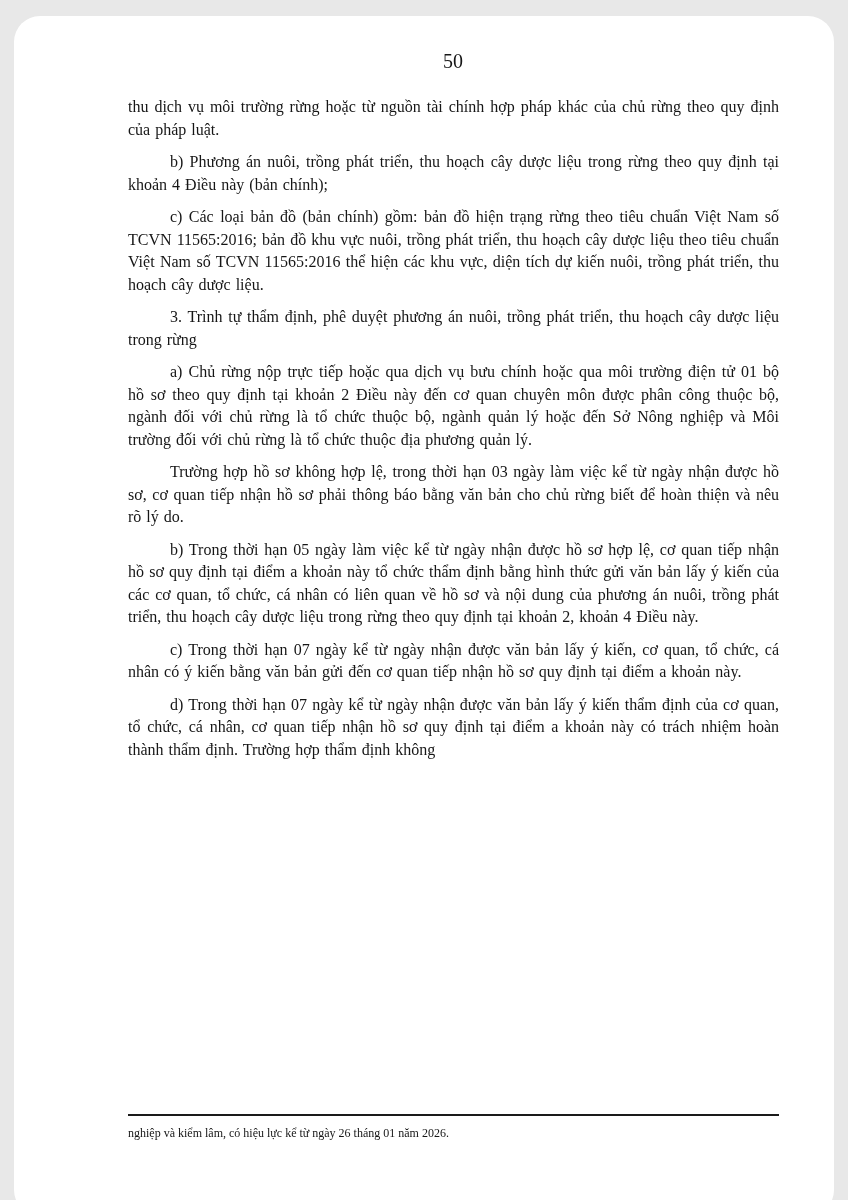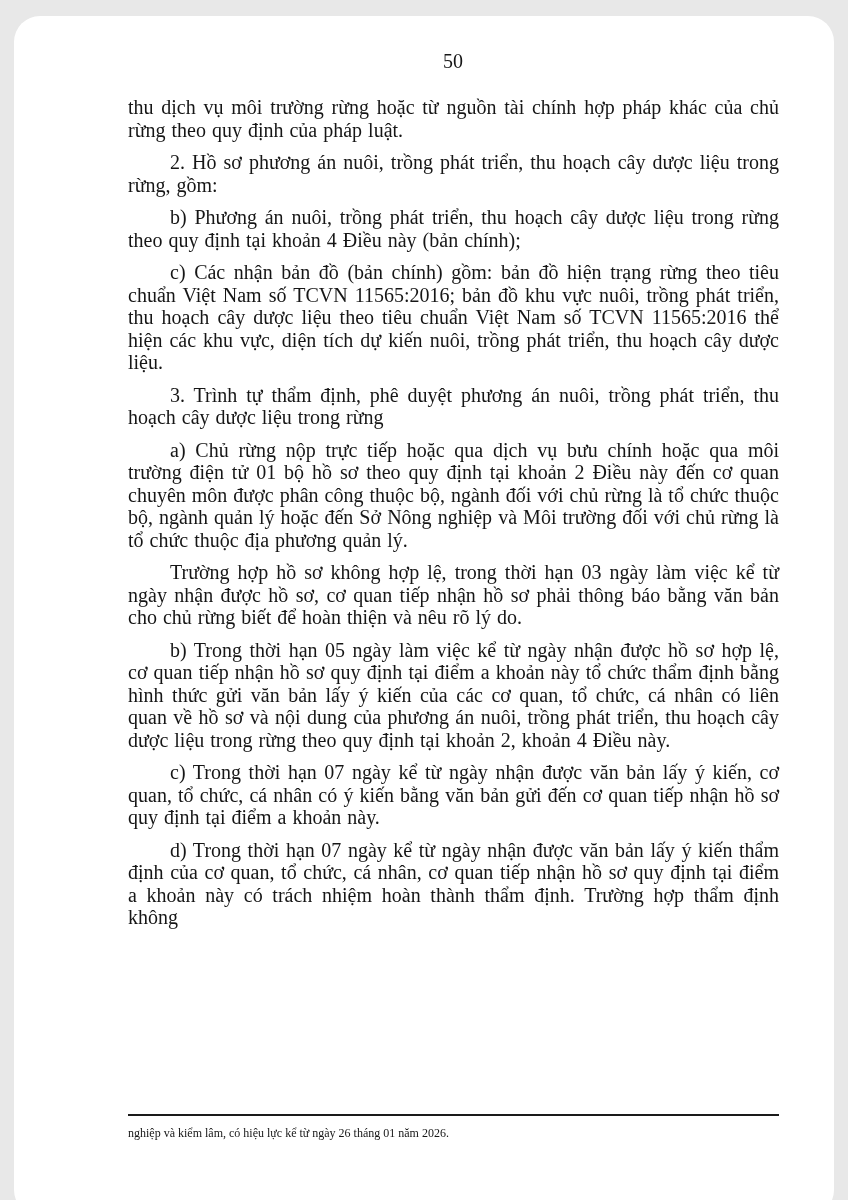--- a/index.html
+++ b/index.html
@@ -29,21 +29,21 @@
   }
   .content {
     position: absolute;
     top: 80px;
     left: 114px;
     width: 651px;
   }
   .content p {
     margin: 10px 0 0 0;
     padding: 0;
-    font-size: 20px;
+    font-size: 16px;
     line-height: 22.5px;
     text-align: justify;
     text-indent: 42px;
     word-spacing: 1px;
   }
   .content p.first {
     margin-top: 0;
     text-indent: 0;
   }
   .content p.bold {
@@ -72,26 +72,25 @@
 
 <div class="page">
 
   <div class="page-number">50</div>
 
   <div class="content">
     <p class="first">thu dịch vụ môi trường rừng hoặc từ nguồn tài chính hợp pháp khác của chủ rừng theo quy định của pháp luật.</p>
 
 
 
-    <p>2. Hồ sơ phương án nuôi, trồng phát triển, thu hoạch cây dược liệu trong rừng, gồm:</p>
 
 
     <p>b) Phương án nuôi, trồng phát triển, thu hoạch cây dược liệu trong rừng theo quy định tại khoản 4 Điều này (bản chính);</p>
 
-    <p>c) Các nhận bản đồ (bản chính) gồm: bản đồ hiện trạng rừng theo tiêu chuẩn Việt Nam số TCVN 11565:2016; bản đồ khu vực nuôi, trồng phát triển, thu hoạch cây dược liệu theo tiêu chuẩn Việt Nam số TCVN 11565:2016 thể hiện các khu vực, diện tích dự kiến nuôi, trồng phát triển, thu hoạch cây dược liệu.</p>
+    <p>c) Các loại bản đồ (bản chính) gồm: bản đồ hiện trạng rừng theo tiêu chuẩn Việt Nam số TCVN 11565:2016; bản đồ khu vực nuôi, trồng phát triển, thu hoạch cây dược liệu theo tiêu chuẩn Việt Nam số TCVN 11565:2016 thể hiện các khu vực, diện tích dự kiến nuôi, trồng phát triển, thu hoạch cây dược liệu.</p>
 
     <p>3. Trình tự thẩm định, phê duyệt phương án nuôi, trồng phát triển, thu hoạch cây dược liệu trong rừng</p>
 
     <p>a) Chủ rừng nộp trực tiếp hoặc qua dịch vụ bưu chính hoặc qua môi trường điện tử 01 bộ hồ sơ theo quy định tại khoản 2 Điều này đến cơ quan chuyên môn được phân công thuộc bộ, ngành đối với chủ rừng là tổ chức thuộc bộ, ngành quản lý hoặc đến Sở Nông nghiệp và Môi trường đối với chủ rừng là tổ chức thuộc địa phương quản lý.</p>
 
     <p>Trường hợp hồ sơ không hợp lệ, trong thời hạn 03 ngày làm việc kể từ ngày nhận được hồ sơ, cơ quan tiếp nhận hồ sơ phải thông báo bằng văn bản cho chủ rừng biết để hoàn thiện và nêu rõ lý do.</p>
 
     <p>b) Trong thời hạn 05 ngày làm việc kể từ ngày nhận được hồ sơ hợp lệ, cơ quan tiếp nhận hồ sơ quy định tại điểm a khoản này tổ chức thẩm định bằng hình thức gửi văn bản lấy ý kiến của các cơ quan, tổ chức, cá nhân có liên quan về hồ sơ và nội dung của phương án nuôi, trồng phát triển, thu hoạch cây dược liệu trong rừng theo quy định tại khoản 2, khoản 4 Điều này.</p>
 
     <p>c) Trong thời hạn 07 ngày kể từ ngày nhận được văn bản lấy ý kiến, cơ quan, tổ chức, cá nhân có ý kiến bằng văn bản gửi đến cơ quan tiếp nhận hồ sơ quy định tại điểm a khoản này.</p>

